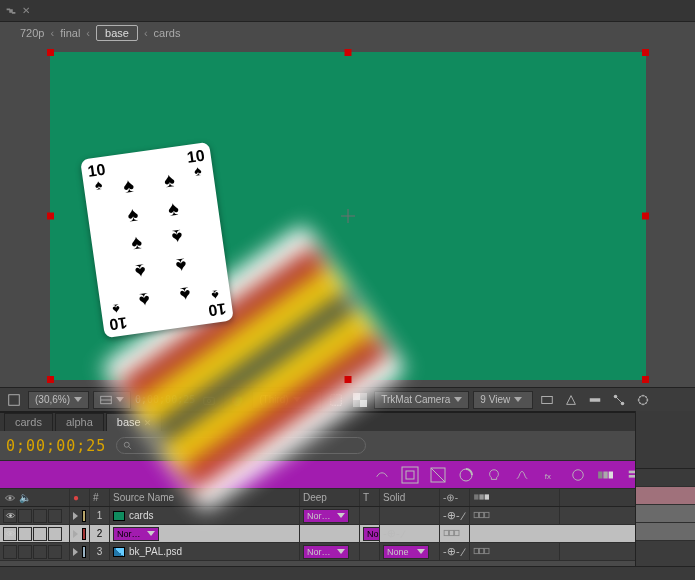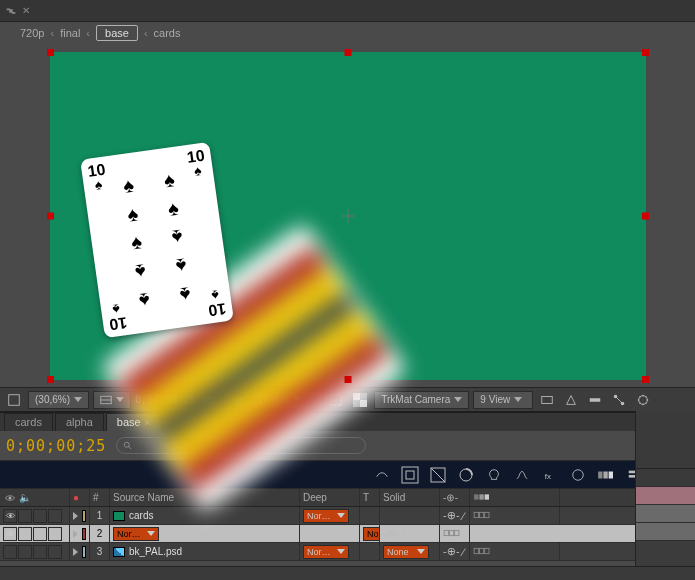--- a/index.html
+++ b/index.html
@@ -179,21 +179,21 @@
     background: #4a4a4a;
     display:flex; align-items:center; gap:10px;
     border-bottom:1px solid #2a2a2a;
     padding:0 6px;
   }
   .timecode { color:#d9a400; font-family:"Lucida Console",monospace; font-size:15px; letter-spacing:1px;}
   .search-pill { flex:0 0 250px; height:17px; border:1px solid #666; border-radius:9px; background:#4a4a4a; display:flex; align-items:center; padding:0 6px; gap:4px;}
   .search-pill svg{ width:10px;height:10px;}
   .tl-icons-row {
     height: 28px;
-    background: #0f172a;
+    background: #a21caf;
     display:flex; align-items:center; gap:4px;
     padding: 0 4px 0 370px;
     border-bottom:1px solid #2a2a2a;
   }
   .tl-icons-row .vf-btn { width:24px; height:22px;}
   .tl-icons-row .big svg{ width:20px; height:20px;}
   
   .col-header, .layer-row {
     display:grid;
     grid-template-columns: 70px 20px 20px 190px 60px 20px 60px 30px 90px;
@@ -210,21 +210,21 @@
   .eye-icon{ width:11px; height:11px;}
   .lnum { justify-content:center;}
   .label-sw { width:12px; height:12px; border:1px solid #000; margin-left:4px;}
   .src-cell { gap:4px; padding-left:4px; color:#ddd;}
   .src-cell .thumb { width:12px; height:10px; background:#222; border:1px solid #000; flex-shrink:0;}
   .thumb.green{ background:#0f8b5e;}
   .thumb.teal{ background:#0e7e78;}
   .thumb.img{ background:linear-gradient(45deg,#27a 50%,#6cf 50%);}
   .src-selected { background:#bfbfbf !important; }
   .src-selected > div { color:#000; }
-  .mode-dd { height:14px; width:46px; background:#c2410c; border:1px solid #2a2a2a; display:flex; align-items:center; justify-content:space-between; padding:0 3px; font-size:9px;}
+  .mode-dd { height:14px; width:46px; background:#a21caf; border:1px solid #2a2a2a; display:flex; align-items:center; justify-content:space-between; padding:0 3px; font-size:9px;}
   .switches-cell { gap:3px; justify-content:flex-start; padding-left:4px;}
   .sw { font-size:11px; color:#bbb;}
   
   .right-gutter {
     position:absolute;
     right:0; top:411px; bottom:0; width:60px;
     background:#3c3c3c;
     border-left:1px solid #222;
   }
   .rg-row { height:18px; border-bottom:1px solid #2e2e2e;}

